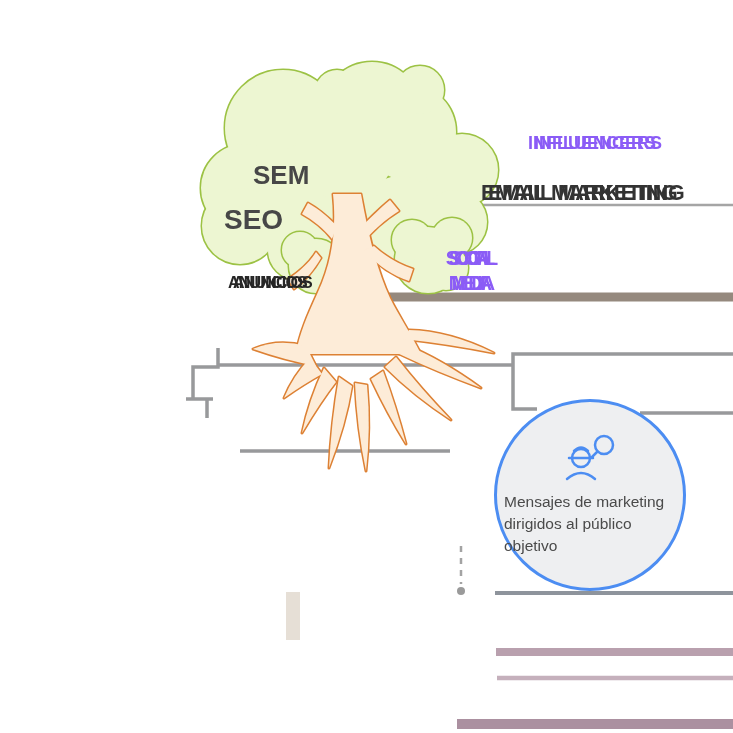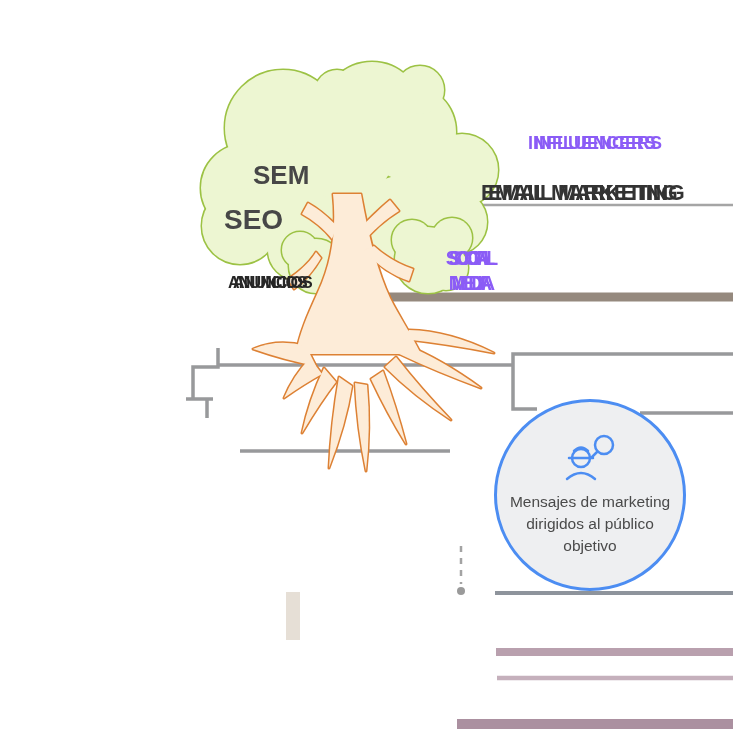--- a/index.html
+++ b/index.html
@@ -12,21 +12,21 @@
   .trunk-stroke{fill:#fdecd8;stroke:#dd8134;stroke-width:3;stroke-linejoin:round;stroke-linecap:round;}
   .trunk-fill{fill:#fdecd8;stroke:none;}
   .conn{fill:none;stroke:#98999b;stroke-width:3.5;}
   
   .tree-label{position:absolute;font-weight:bold;color:#474747;line-height:1.18;}
   .garble{white-space:nowrap;}
   .garble .echo{position:absolute;top:0;}
   
   .node{position:absolute;border-radius:50%;border:3px solid #ccc;background:#efeff0;
         display:flex;flex-direction:column;align-items:center;justify-content:center;
-        box-sizing:border-box;text-align:center;}
+        box-sizing:border-box;text-align:left;}
   .node p{margin:9px 0 0 0;font-size:15.5px;line-height:1.42;color:#4a4a4a;font-weight:400;}
   .node svg{display:block;}
   .icon-stroke{fill:none;stroke:currentColor;stroke-width:2.5;stroke-linecap:round;stroke-linejoin:round;}
   .overlay{position:absolute;left:0;top:0;pointer-events:none;}
 </style>
 </head>
 <body>
 
 <div class="stage">
 

